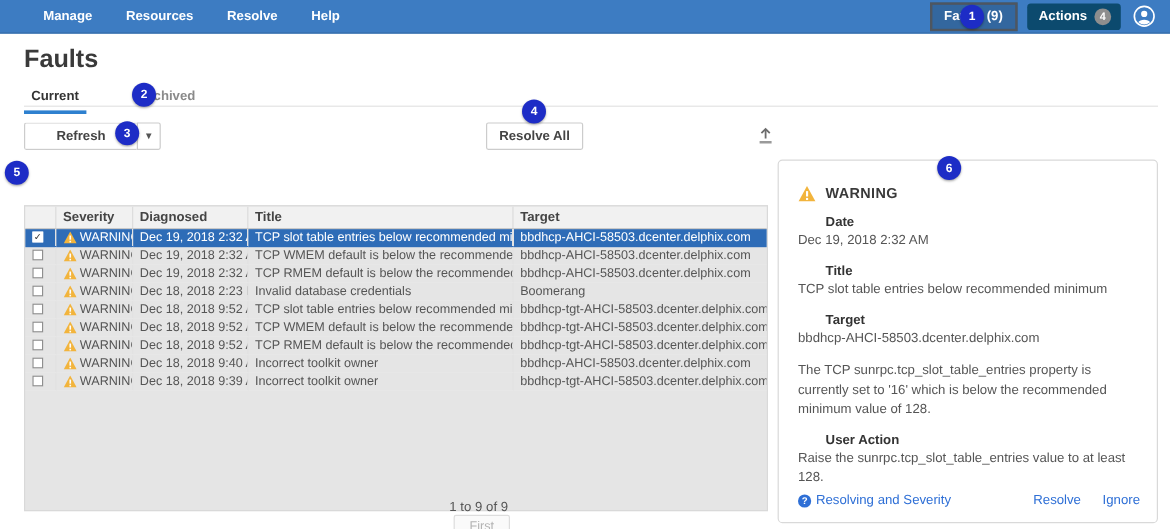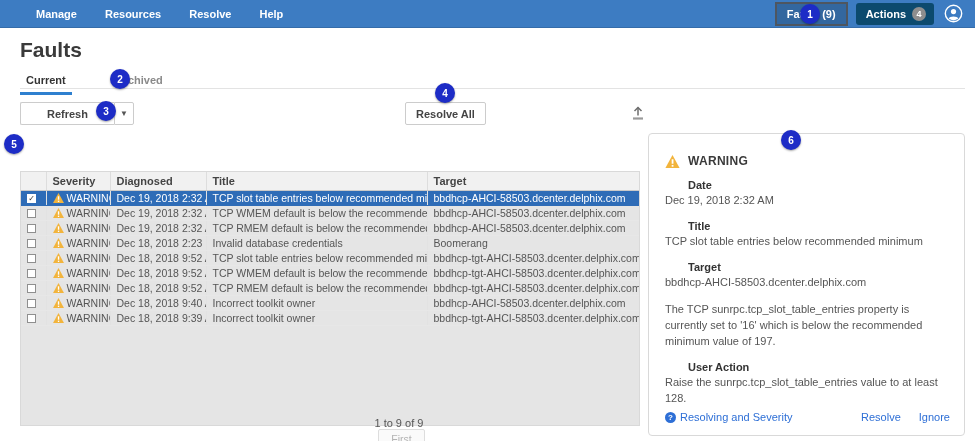--- a/index.html
+++ b/index.html
@@ -371,21 +371,21 @@
     </div>
     <div class="fld">
       <div class="fld-label">Title</div>
       <div class="fld-value">TCP slot table entries below recommended minimum</div>
     </div>
     <div class="fld">
       <div class="fld-label">Target</div>
       <div class="fld-value">bbdhcp-AHCI-58503.dcenter.delphix.com</div>
     </div>
     <div class="fld">
-      <div class="fld-value">The TCP sunrpc.tcp_slot_table_entries property is currently set to '16' which is below the recommended minimum value of 197.</div>
+      <div class="fld-value">The TCP sunrpc.tcp_slot_table_entries property is currently set to '16' which is below the recommended minimum value of 128.</div>
     </div>
     <div class="fld">
       <div class="fld-label">User Action</div>
       <div class="fld-value">Raise the sunrpc.tcp_slot_table_entries value to at least 128.</div>
     </div>
     <div class="panel-footer">
       <span class="link help-link">
         <span class="help-ic">?</span>
         <span>Resolving and Severity</span>
       </span>

